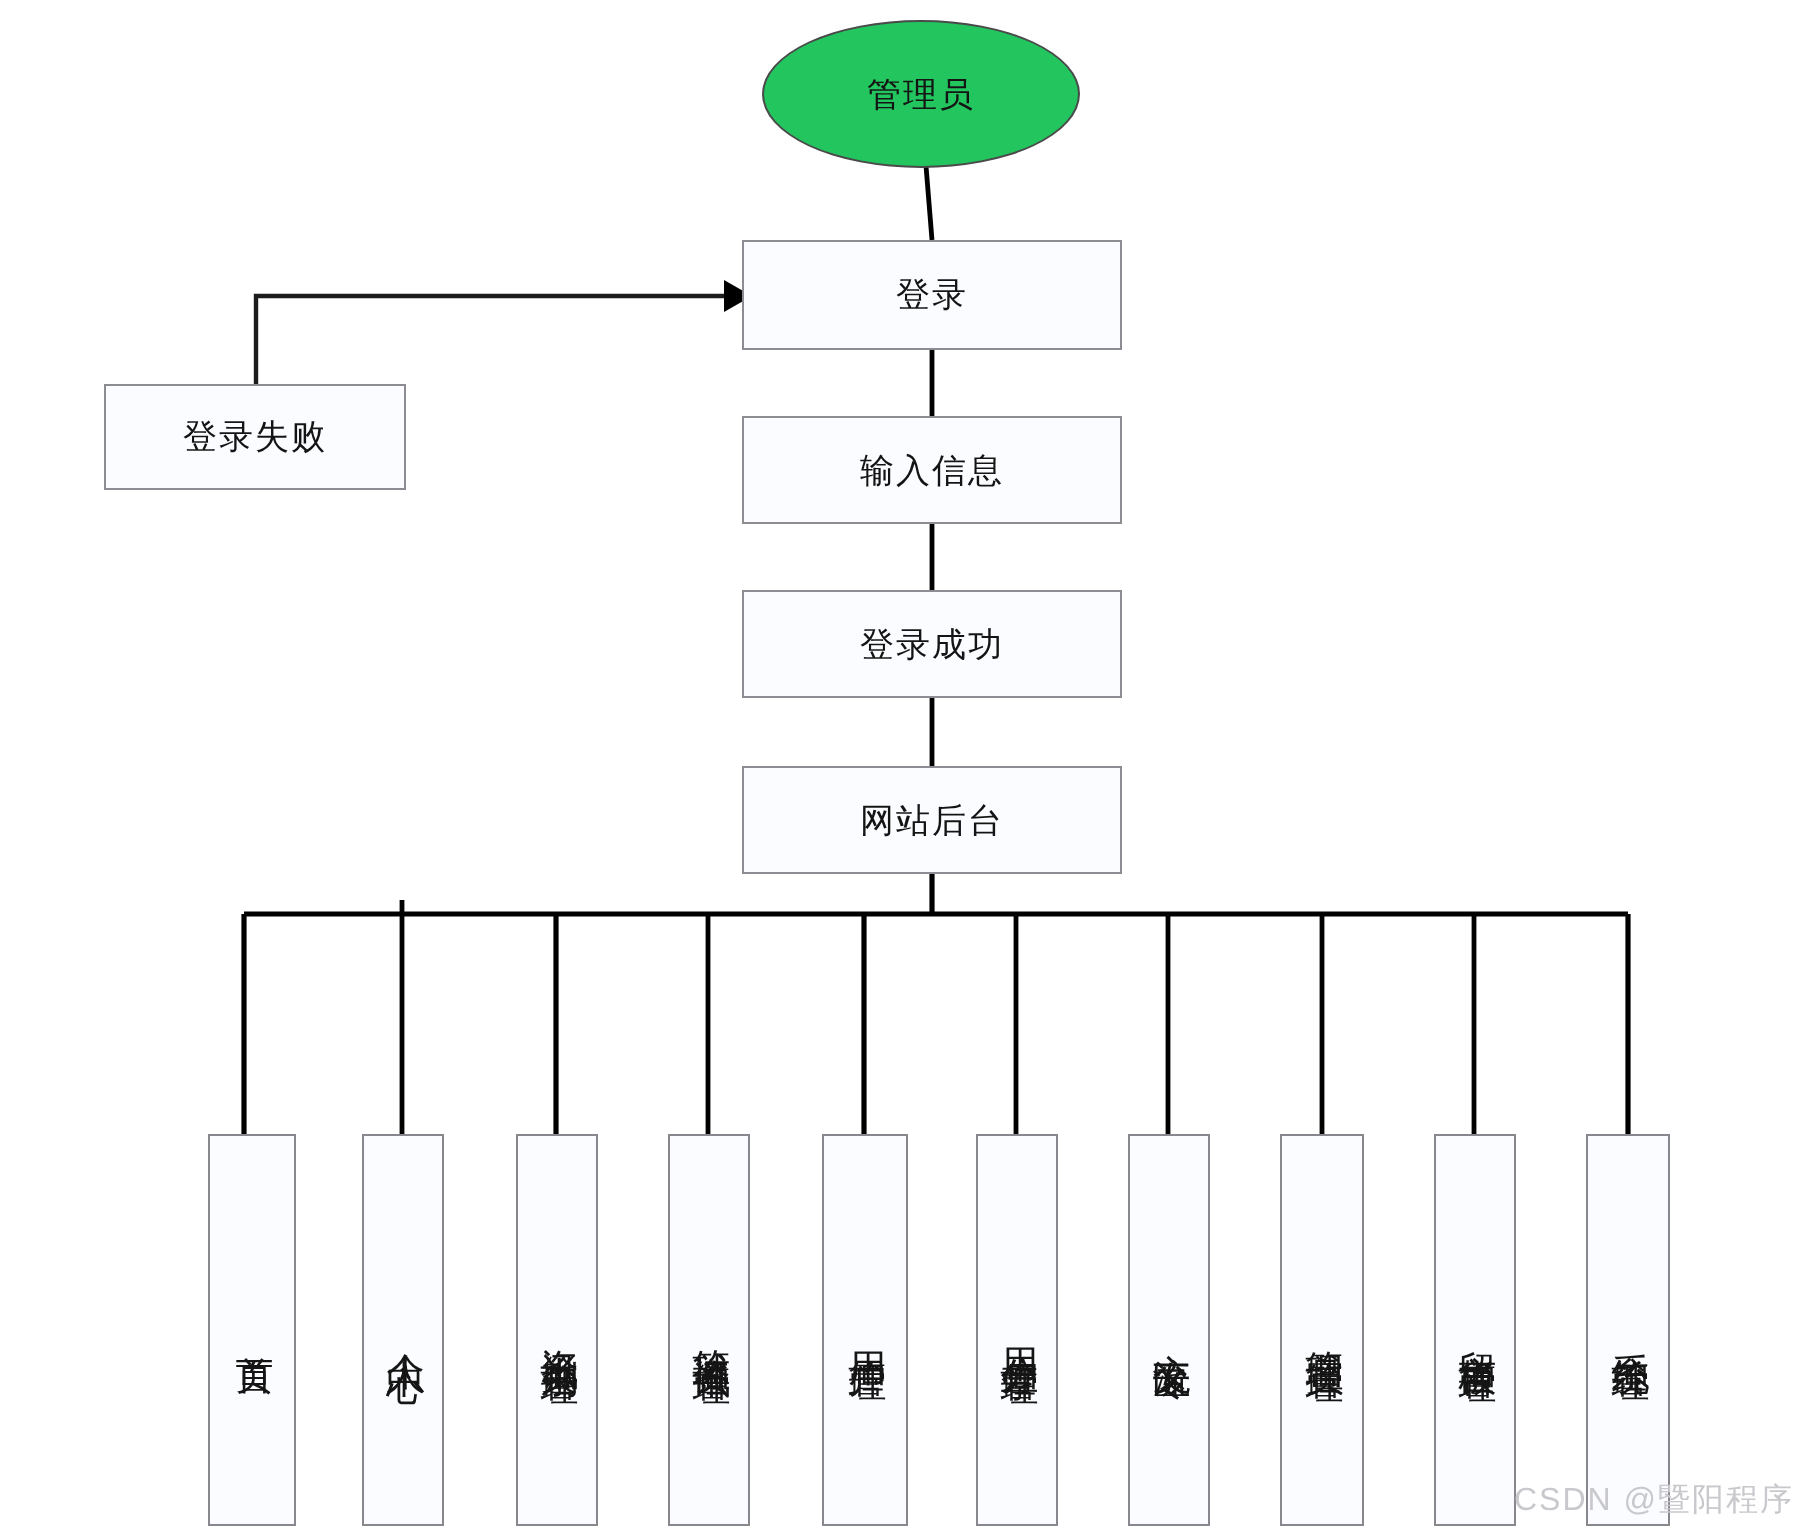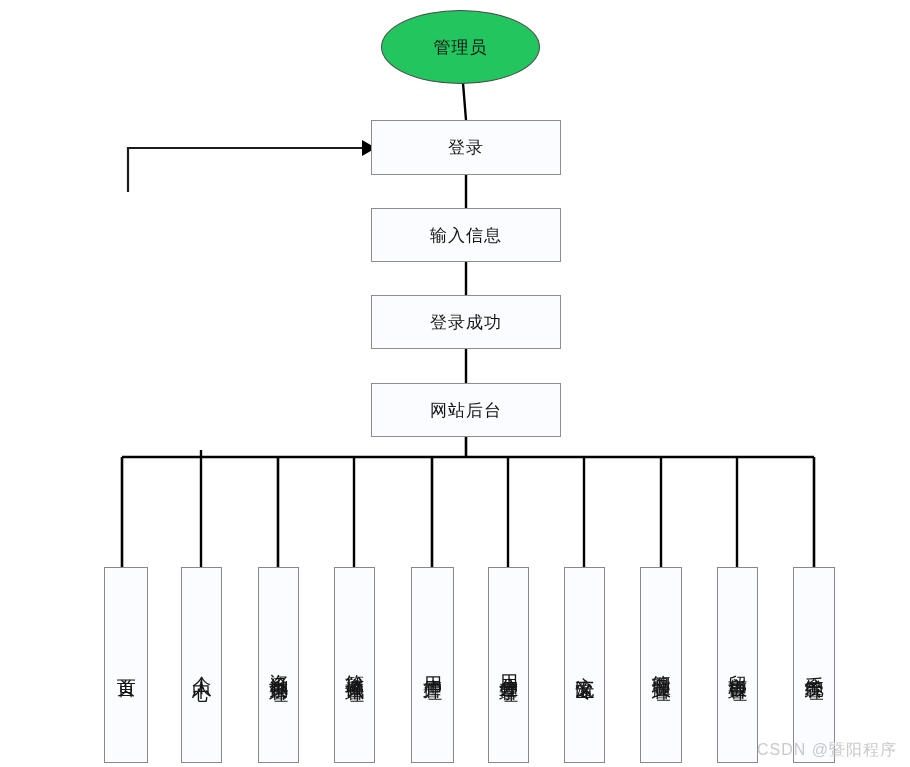--- a/index.html
+++ b/index.html
@@ -128,20 +128,23 @@
   </div>
 
   <div class="node proc" style="left:371px; top:383px; width:190px; height:54px;">
     <span>网站后台</span>
   </div>
 
   <div class="node proc" style="left:371px; top:295px; width:190px; height:54px;">
     <span>登录成功</span>
   </div>
 
+  <div class="node proc" style="left:52px; top:192px; width:151px; height:53px;">
+    <span>登录失败</span>
+  </div>
 
   <div class="leaf" style="left:104px; top:567px; width:44px; height:196px;">
     <span class="vtext">首页</span>
   </div>
 
   <div class="leaf" style="left:181px; top:567px; width:41px; height:196px;">
     <span class="vtext">个人中心</span>
   </div>
 
   <div class="leaf" style="left:258px; top:567px; width:41px; height:196px;">

